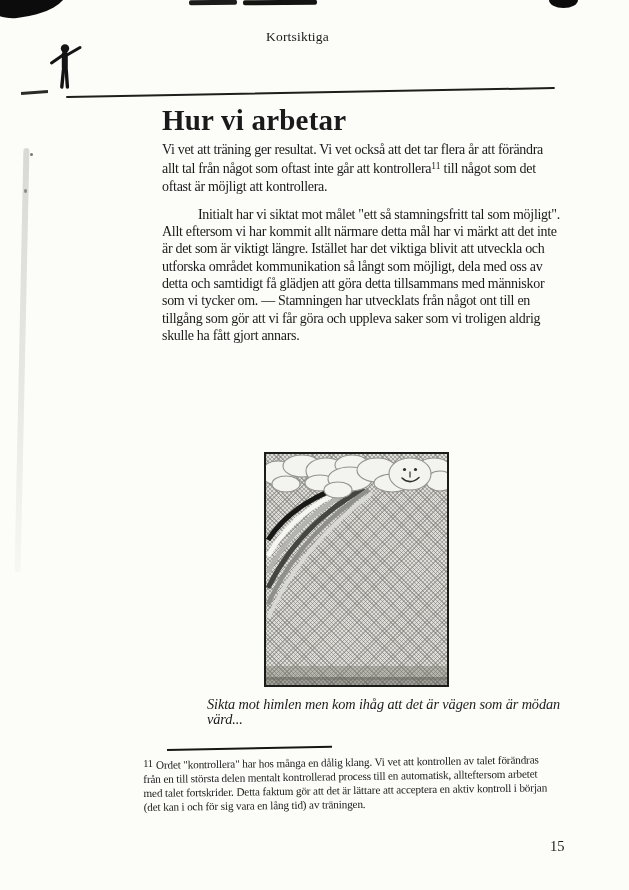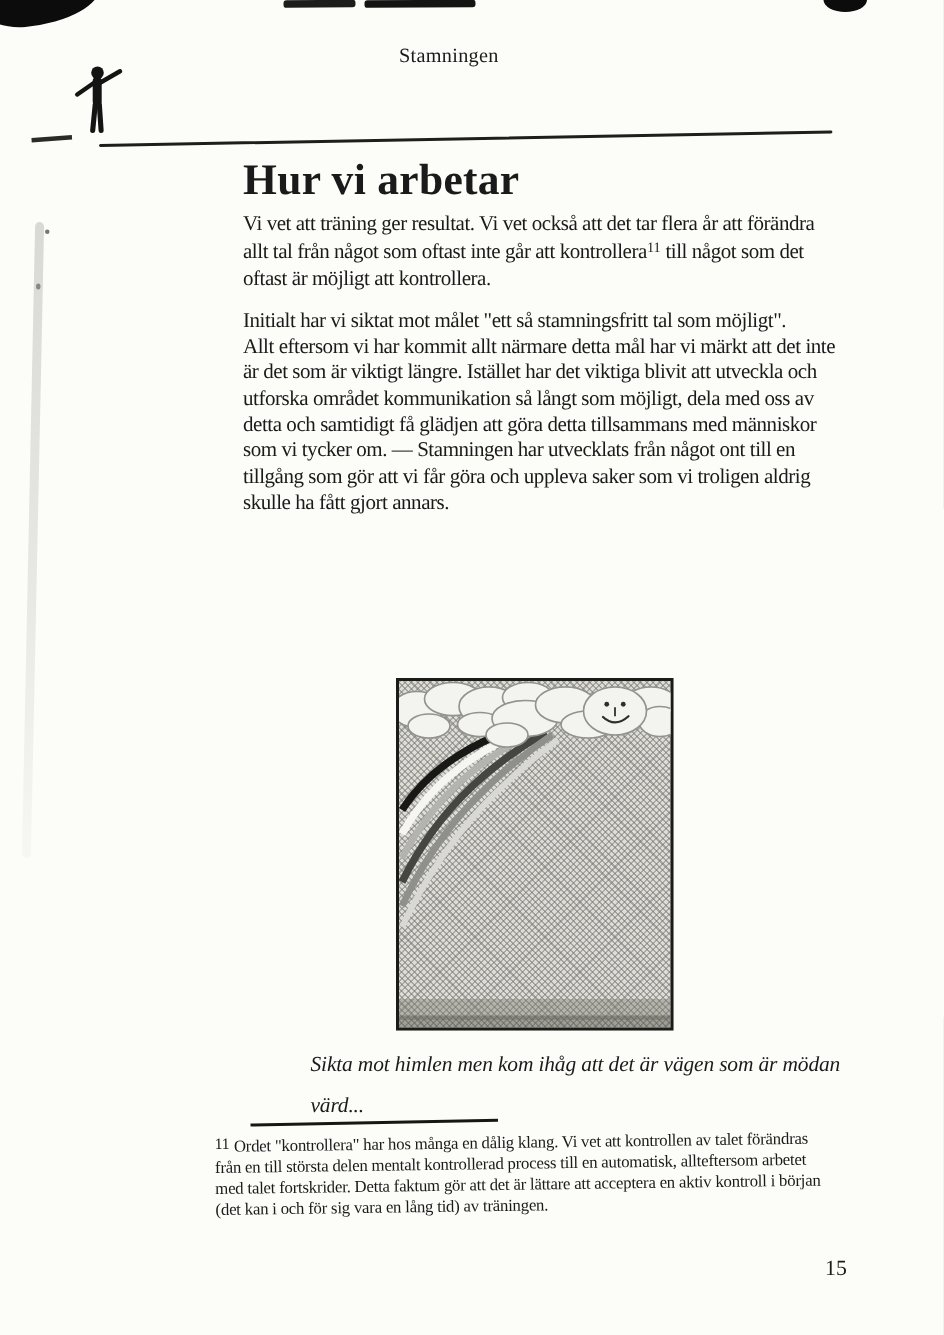--- a/index.html
+++ b/index.html
@@ -22,34 +22,34 @@
   
   .brand{position:absolute;left:266px;top:29px;font-size:13.5px;letter-spacing:.2px;}
   .walker{position:absolute;left:44px;top:42px;}
   .dash-left{position:absolute;left:21px;top:91px;width:27px;height:2.6px;background:#2a2a28;transform:rotate(-4deg);}
   .rule-top{position:absolute;left:66px;top:96px;width:489px;height:2.4px;background:#1e1e1c;
     transform:rotate(-1.05deg);transform-origin:left top;border-radius:1px;}
   
   .article{position:absolute;left:162px;top:104px;width:398px;}
   .article h1{margin:0 0 5px 0;font-size:29px;line-height:32px;font-weight:bold;letter-spacing:.2px;}
   .article p{margin:0;font-size:14px;line-height:17.3px;letter-spacing:-0.3px;}
-  .article p.gap{margin-top:11px;}
+  .article p.gap{margin-top:11px;text-align:right;}
   sup.fnref{font-size:9.5px;vertical-align:4px;letter-spacing:0;}
   
   .figure{
     position:absolute;left:264px;top:452px;width:181px;height:231px;
     border:2.5px solid #1b1b19;
     background:
       repeating-linear-gradient(45deg, rgba(110,110,106,.50) 0 1px, rgba(0,0,0,0) 1px 3px),
       repeating-linear-gradient(135deg, rgba(110,110,106,.45) 0 1px, rgba(0,0,0,0) 1px 3px),
       #dddcd7;
   }
   .figure svg{position:absolute;left:0;top:0;width:100%;height:100%;}
   .caption{position:absolute;left:207px;top:697px;width:356px;font-style:italic;
-    font-size:14.3px;line-height:27px;letter-spacing:-0.1px;}
+    font-size:14.3px;line-height:15px;letter-spacing:-0.1px;}
   
   .fn-rule{position:absolute;left:167px;top:749px;width:165px;height:2.2px;background:#161614;
     transform:rotate(-1.1deg);transform-origin:left top;}
   .footnote{position:absolute;left:143px;top:757px;width:404px;font-size:11.2px;line-height:13.9px;
     letter-spacing:-0.15px;transform:rotate(-0.8deg);transform-origin:left top;}
   .footnote .marker{font-size:10.5px;vertical-align:2px;margin-right:3px;}
   .pageno{position:absolute;left:550px;top:838px;font-size:14.5px;}
 </style>
 </head>
 <body>
@@ -57,21 +57,21 @@
 <div class="page">
 
   <div class="blob-tl"></div>
   <div class="smudge-a"></div>
   <div class="smudge-b"></div>
   <div class="blob-tr"></div>
   <div class="edge-strip"></div>
   <div class="speck1"></div>
   <div class="speck2"></div>
 
-  <div class="brand">Stamningen</div>
+  <div class="brand">Kortsiktiga</div>
 
   <span class="walker">
     <svg width="40" height="50" viewBox="0 0 40 50" aria-hidden="true">
       <circle cx="21" cy="6.5" r="4.2" fill="#141414"></circle>
       <rect x="17.8" y="9.5" width="6" height="18.5" rx="2.5" fill="#141414"></rect>
       <path d="M23,13 L36,5.5" stroke="#141414" stroke-width="3" stroke-linecap="round" fill="none"></path>
       <path d="M19,13 L7.5,21" stroke="#141414" stroke-width="3" stroke-linecap="round" fill="none"></path>
       <path d="M19.5,27.5 L17.8,45" stroke="#141414" stroke-width="3.4" stroke-linecap="round" fill="none"></path>
       <path d="M22.2,27.5 L23.4,45" stroke="#141414" stroke-width="3.4" stroke-linecap="round" fill="none"></path>
     </svg>

